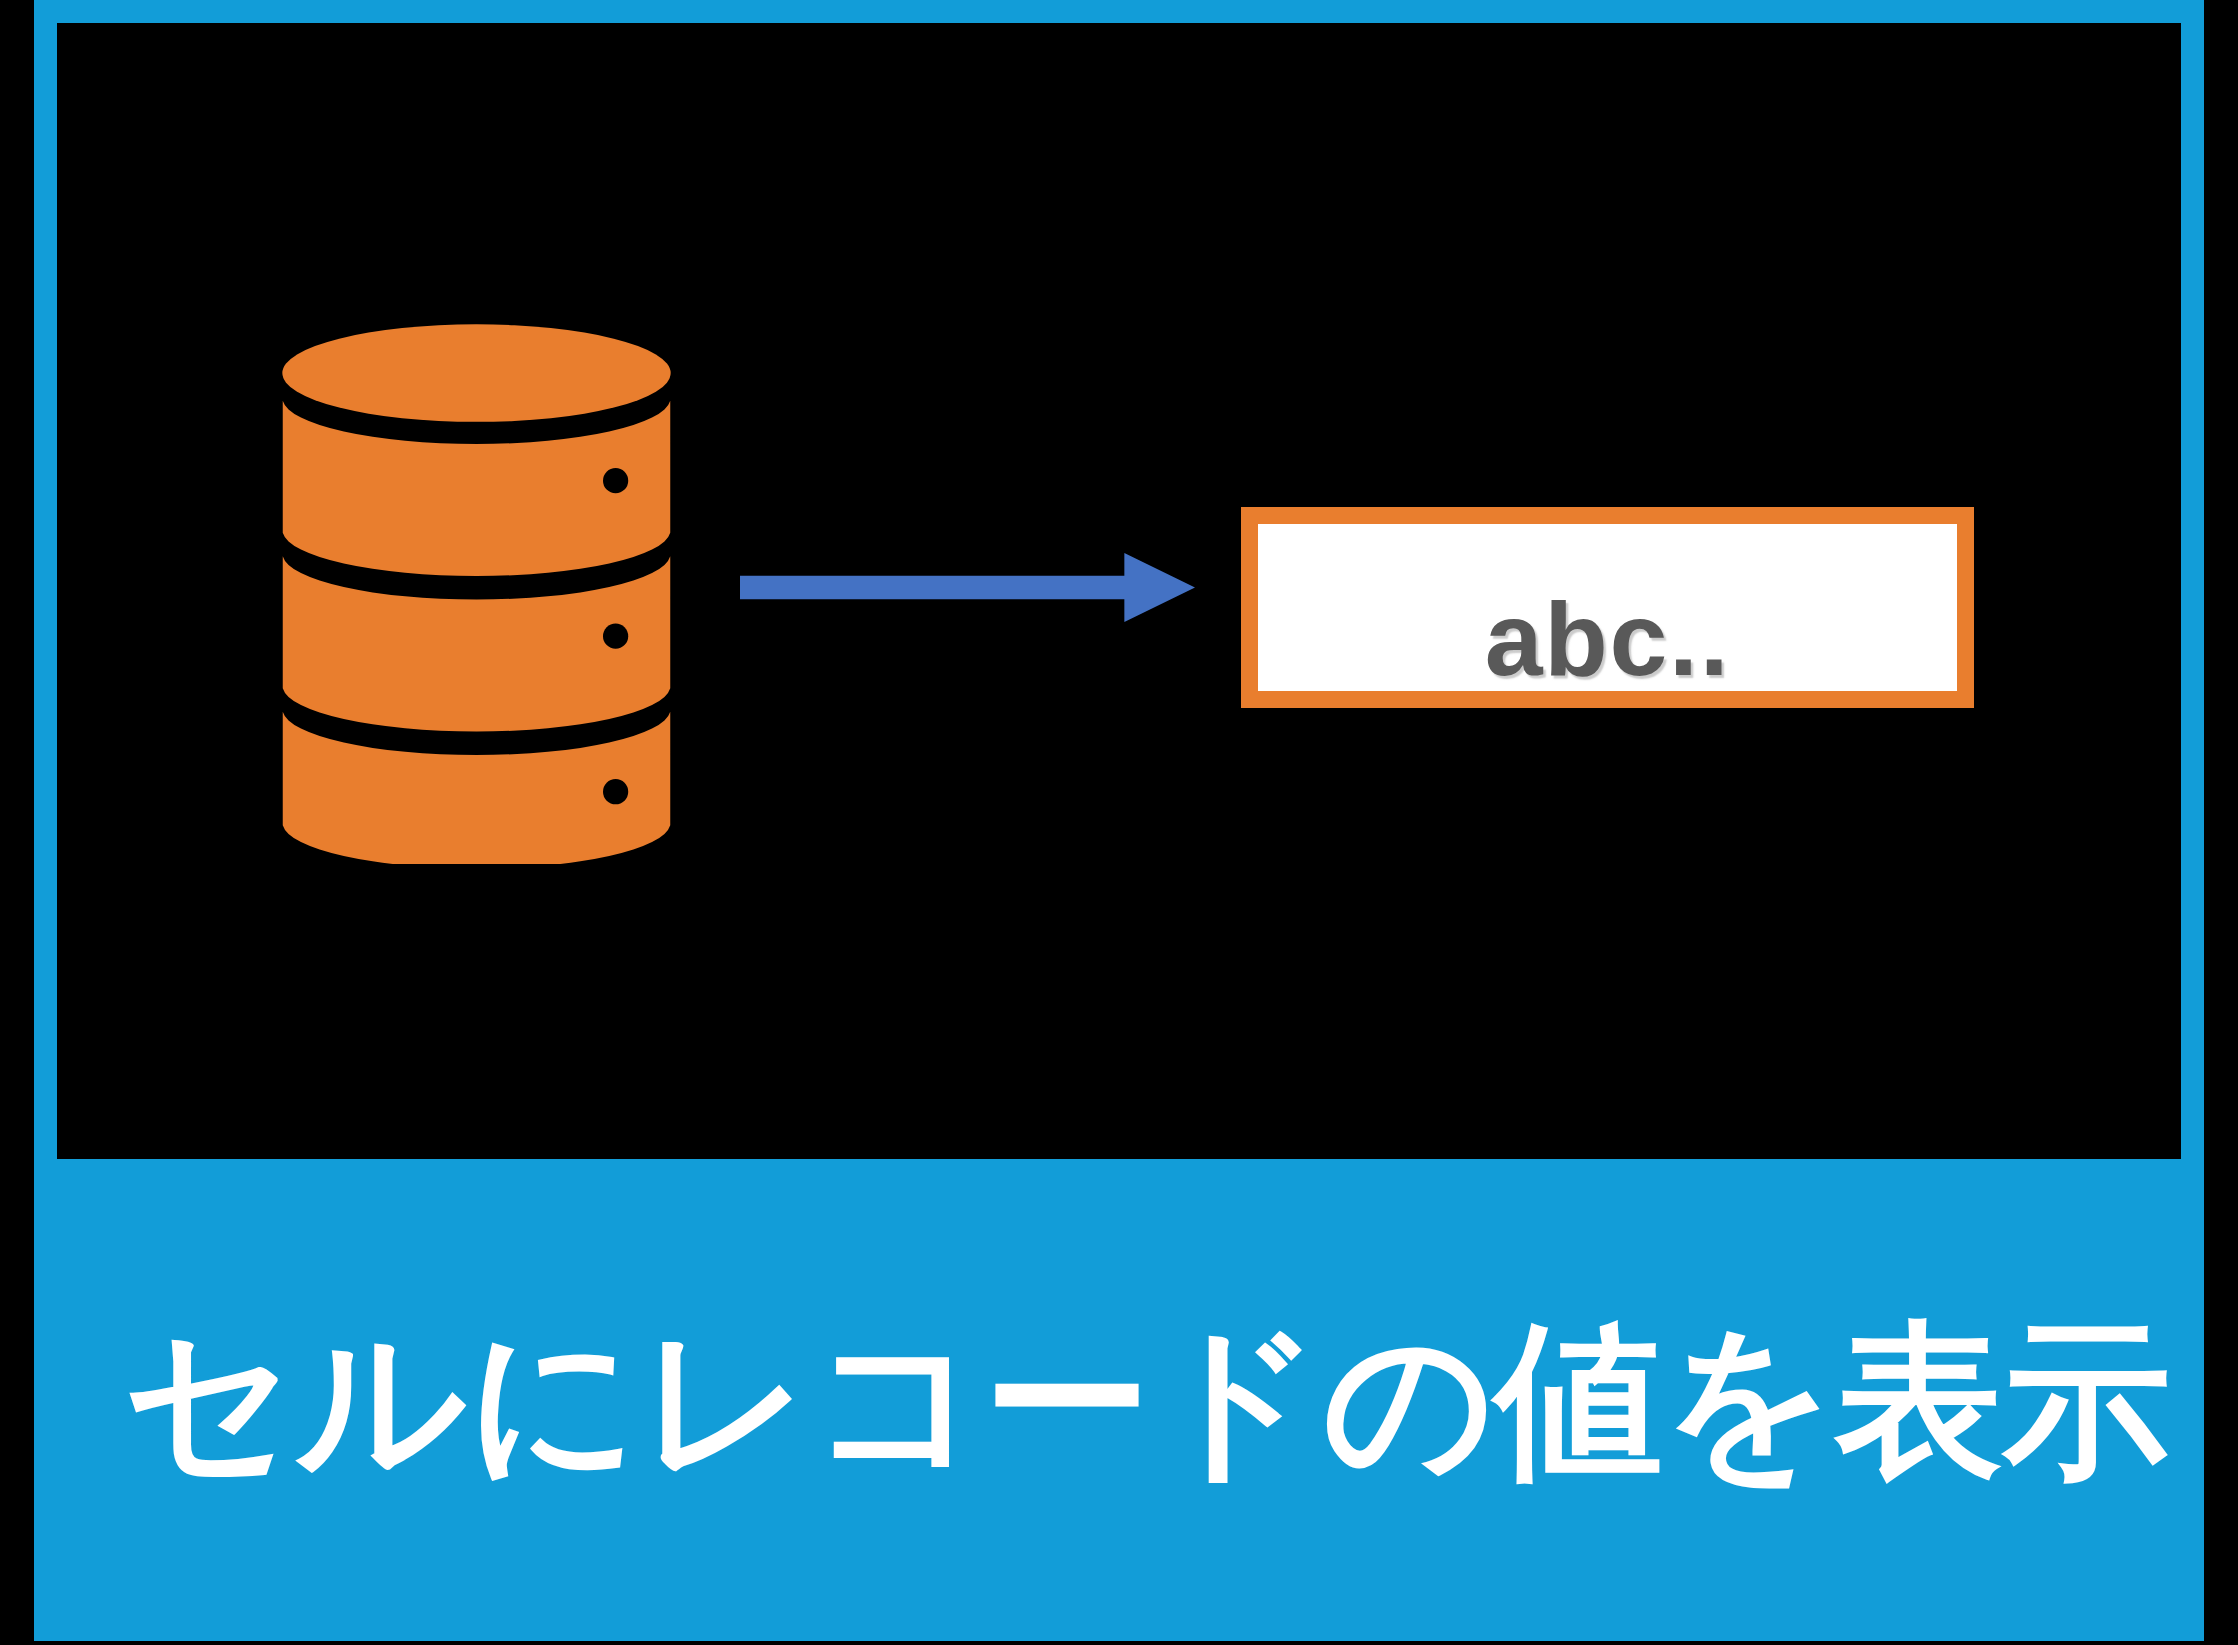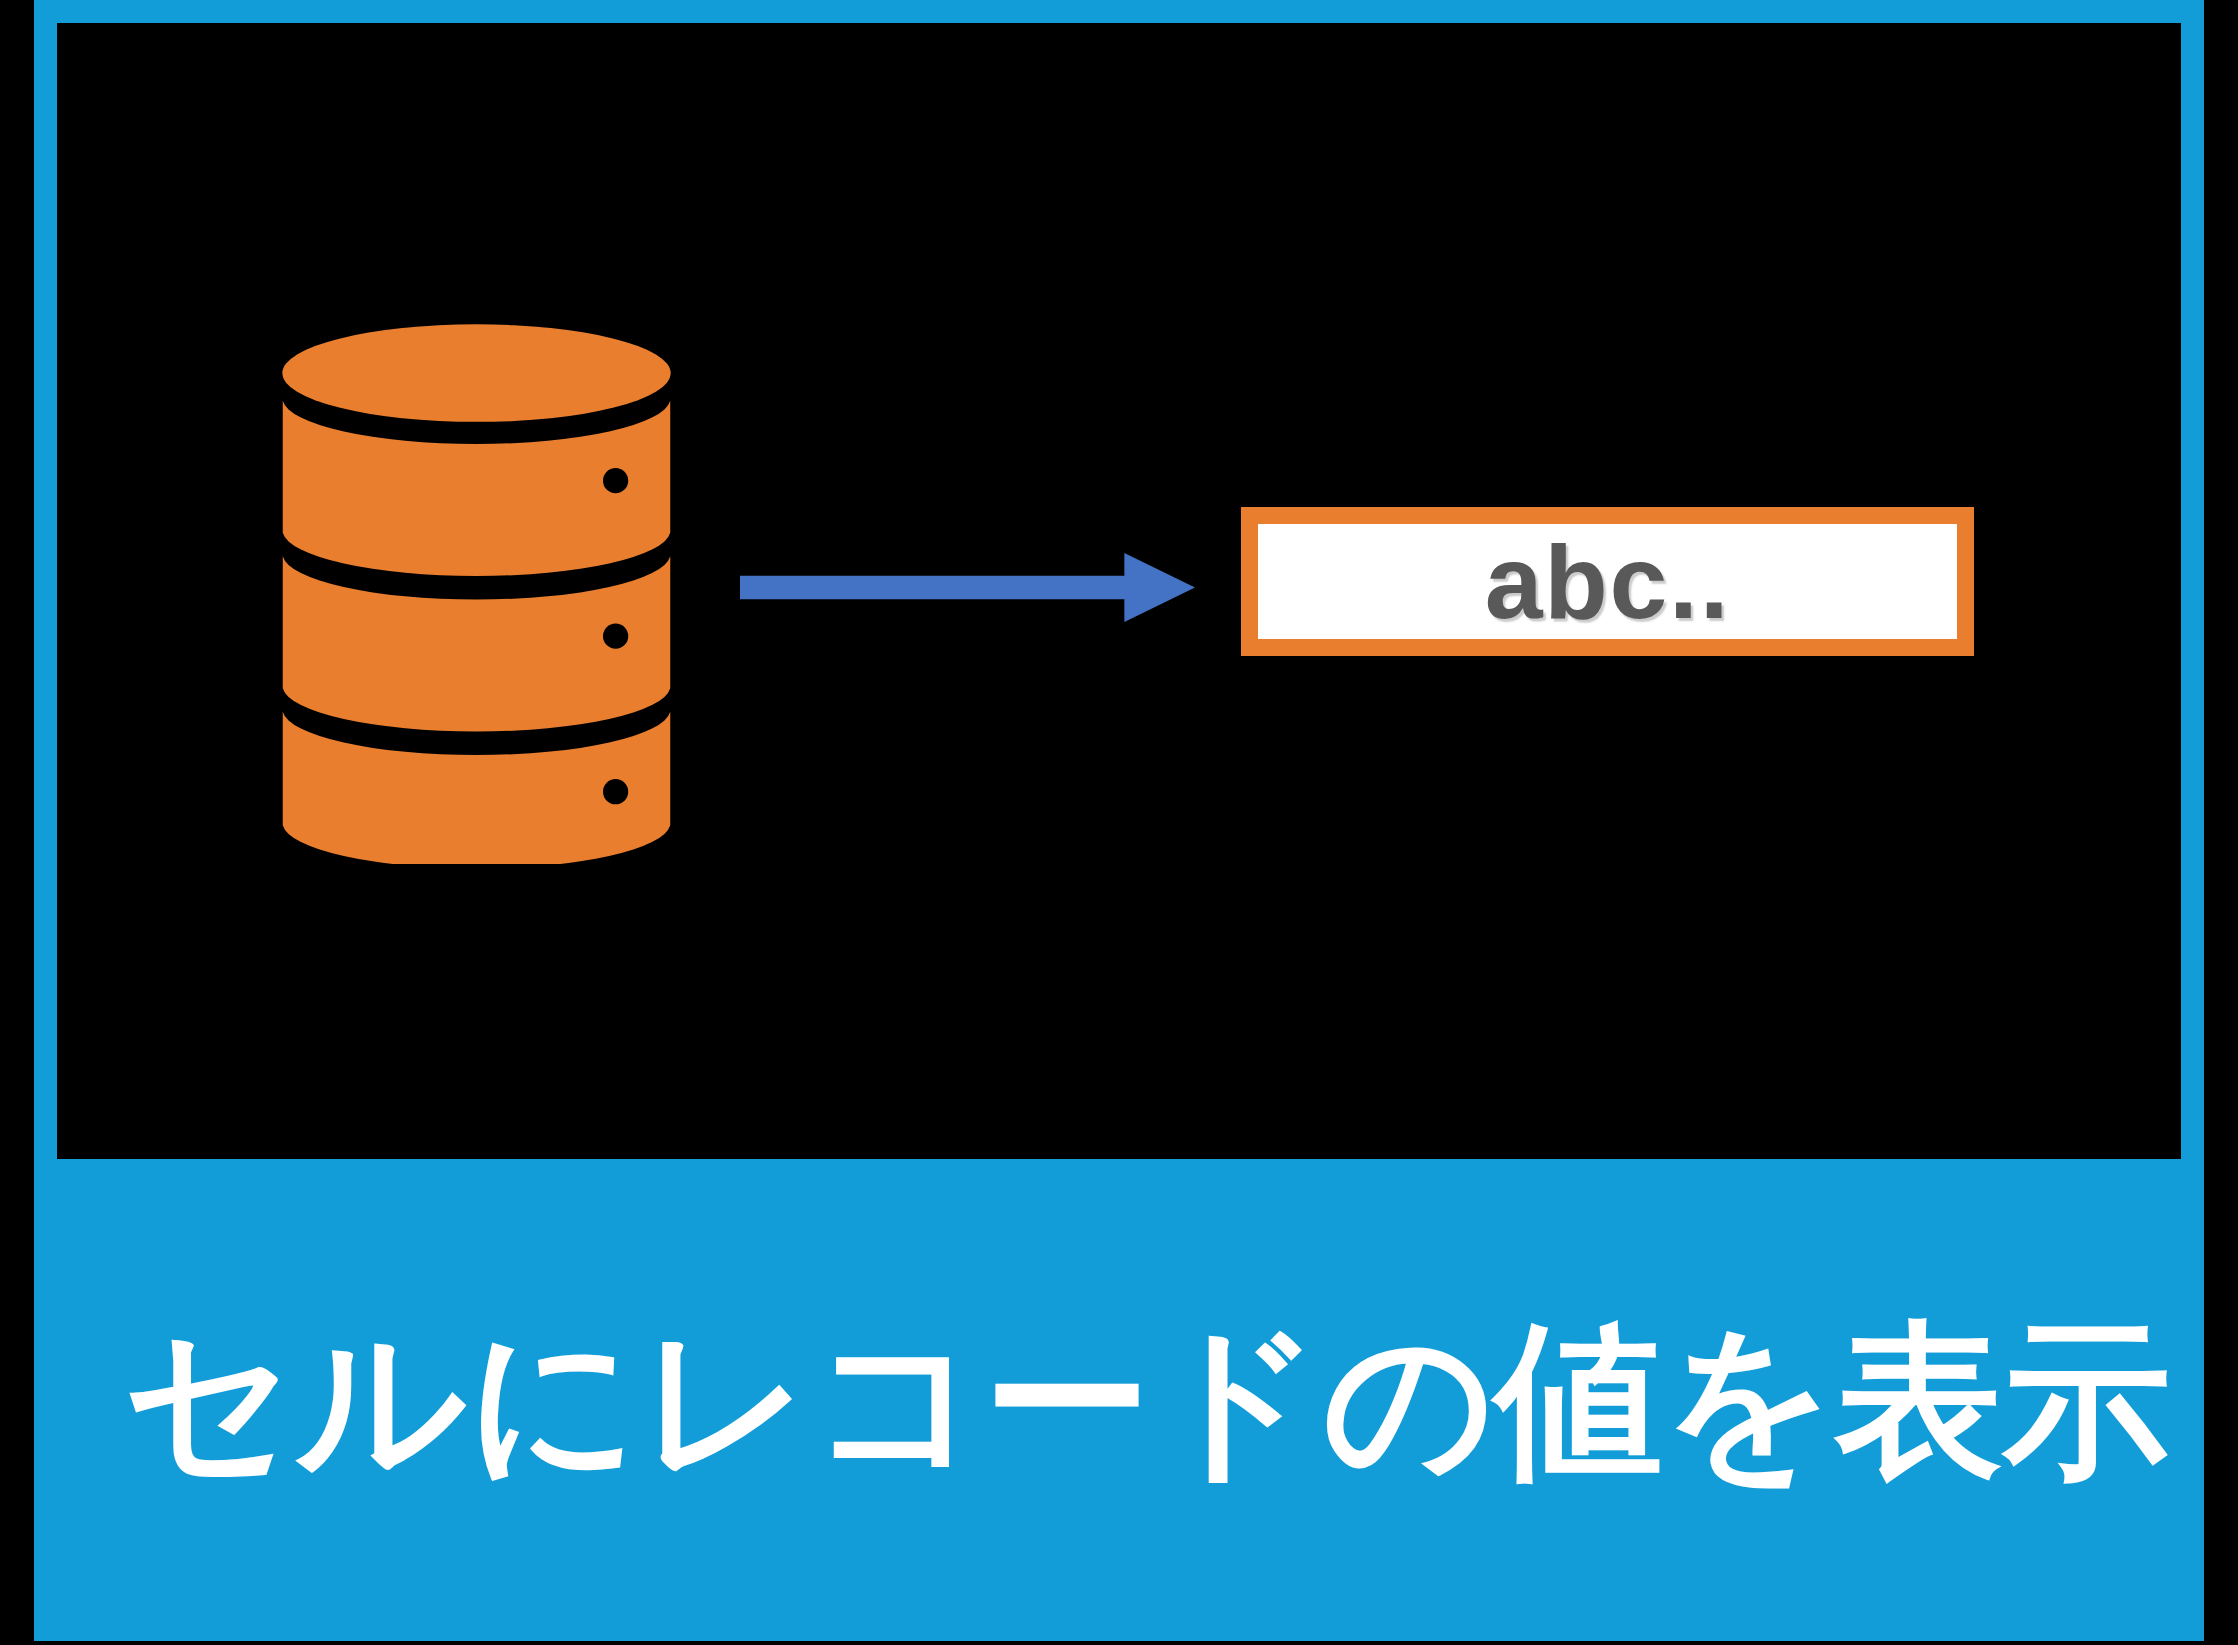--- a/index.html
+++ b/index.html
@@ -34,24 +34,24 @@
   }
   .db-icon .db-shape{fill:var(--accent-orange);}
   .db-icon .db-dot{fill:var(--canvas-black);}
   .arrow-icon{
     position:absolute;left:683px;top:530px;
     width:455px;height:69px;
   }
   .arrow-icon polygon{fill:var(--arrow-blue);}
   .cell-box{
     position:absolute;left:1184px;top:484px;
-    width:733px;height:149px;
+    width:733px;height:201px;
     background:var(--cell-fill-white);
     border:17.7px solid var(--accent-orange);
-    display:flex;align-items:center;justify-content:center;
+    display:flex;align-items:flex-end;justify-content:center;
   }
   .cell-value{
     font-size:104px;
     font-weight:bold;
     color:var(--cell-text-gray);
     letter-spacing:1.7px;
     text-shadow:2.5px 2.5px 1.7px rgba(160,160,160,0.55);
     line-height:1;
   }
   .caption-band{

